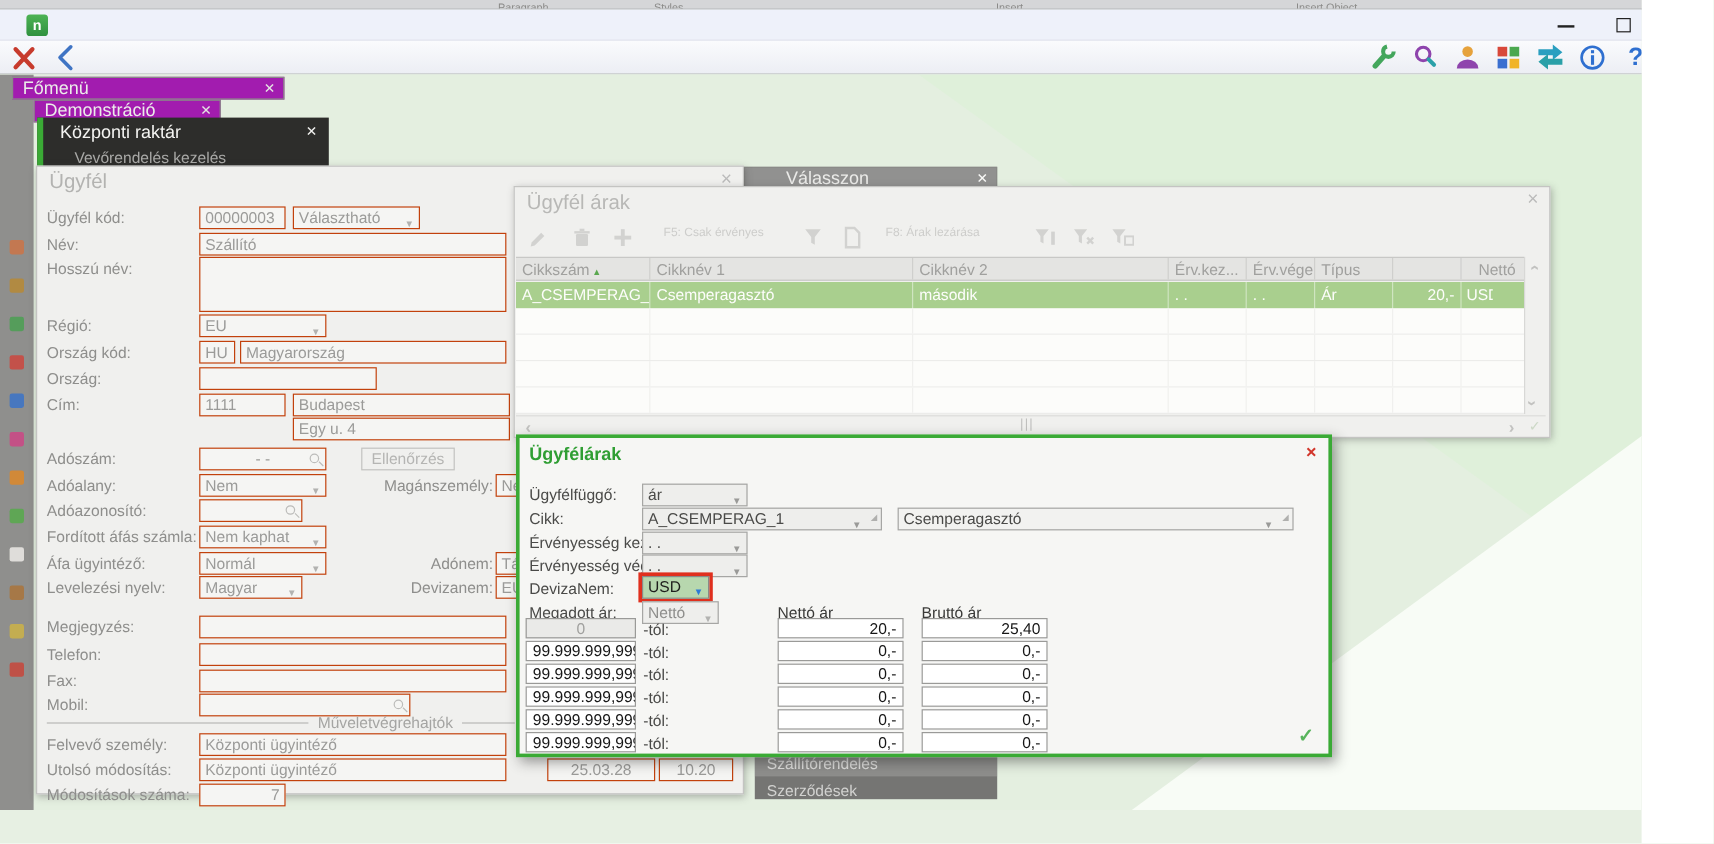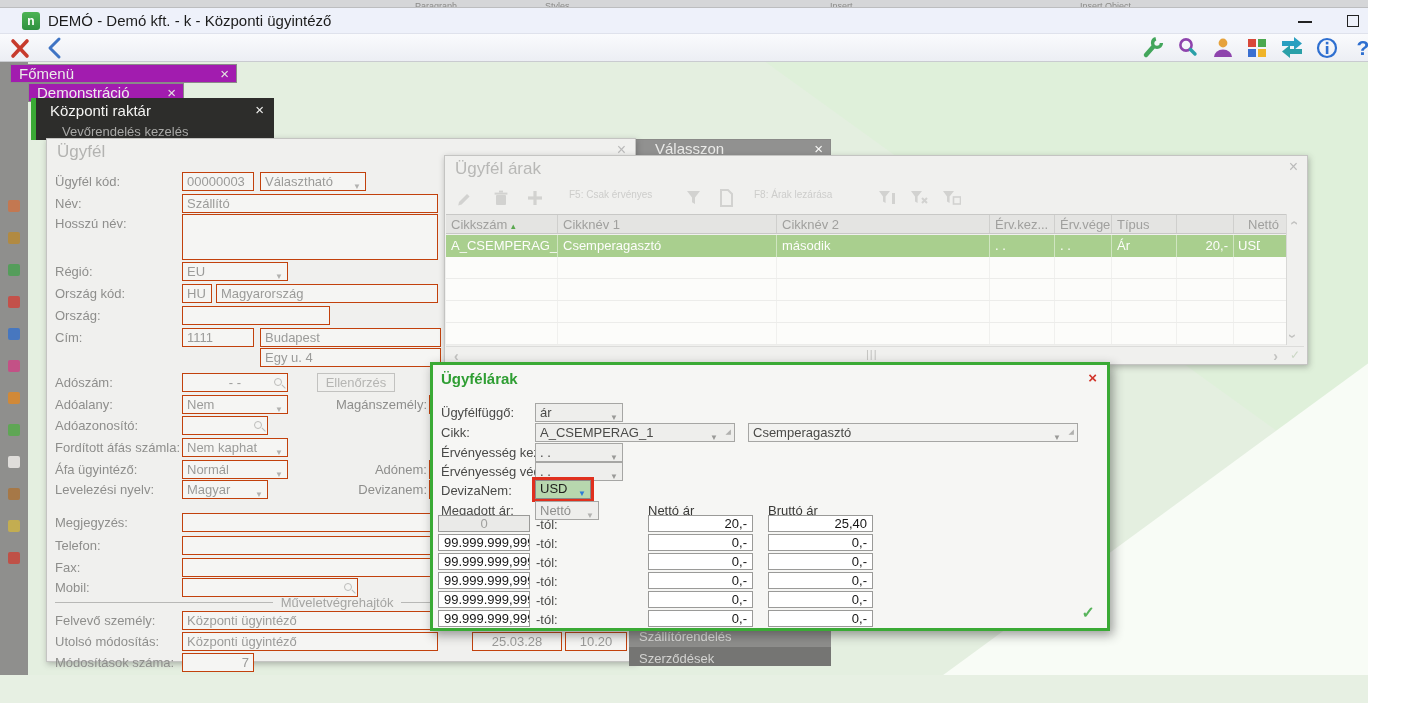--- a/index.html
+++ b/index.html
@@ -38,21 +38,21 @@
 
   
   .wtab { position:absolute; height:19px; background:#a21caf; border:1px solid #8a8a88; color:#ebebe9; font-size:15px; line-height:17px; padding:0 8px; }
   .wtab .x { position:absolute; right:7px; top:0; color:#e4e4e2; font-size:15px; }
   .tab-dark { position:absolute; left:31px; top:36px; width:243px; height:42px; background:#2d2d2b; border-left:5px solid #3aaa35; overflow:hidden; }
   .tab-dark .t { position:absolute; left:14px; top:4px; color:#f4f4f2; font-size:15px; }
   .tab-dark .x { position:absolute; right:10px; top:3px; color:#f0f0ee; font-size:15px; }
   .tab-dark .sub { position:absolute; left:26px; top:26px; color:#a9a9a7; font-size:13px; }
 
   
-  .panel { position:absolute; background:#f0f0ee; border:1px solid #c4c4c2; box-shadow:1px 2px 6px rgba(60,60,60,.35);margin-left:16px; }
+  .panel { position:absolute; background:#f0f0ee; border:1px solid #c4c4c2; box-shadow:1px 2px 6px rgba(60,60,60,.35); }
   .panel-title { position:absolute; left:10px; top:3px; font-size:17px; color:#b3b3b1; }
   .panel-x { position:absolute; right:9px; top:2px; color:#bababa; font-size:16px; }
 
   
   .lbl { position:absolute; color:#8e8e8c; font-size:13px; line-height:19px; white-space:nowrap; }
   .lbl2 { position:absolute; color:#8e8e8c; font-size:13px; line-height:19px; text-align:right; white-space:nowrap; }
   .inp { position:absolute; height:19px; line-height:17px; background:#f5f5f3; border:1px solid #c2410c; color:#9b9b99; font-size:13px; padding:0 4px; white-space:nowrap; overflow:hidden; }
   .inp.center { text-align:center; } .inp.right { text-align:right; }
   .dd-arrow { position:absolute; right:4px; top:5px; font-size:8px; color:#b2b2b0; }
   .mag { position:absolute; right:5px; top:4px; width:8px; height:8px; border:1.4px solid #bcbcba; border-radius:50%; }
@@ -110,21 +110,20 @@
 
   <div class="abs top-strip">
     <span style="left:415px">Paragraph</span>
     <span style="left:545px">Styles</span>
     <span style="left:830px">Insert</span>
     <span style="left:1080px">Insert Object</span>
   </div>
 
   <div class="abs titlebar">
     <div class="app-logo">n</div>
-    <div class="app-title">DEMÓ - Demó kft. - k - Központi ügyintéző</div>
     <div class="win-btn" style="right:100px">
         <i class="minimize-glyph"></i>
       </div>
     <div class="win-btn" style="right:52px">
         <i class="maximize-glyph"></i>
       </div>
     <div class="win-btn" style="right:6px">
         <i class="close-glyph-a"></i>
         <i class="close-glyph-b"></i>
       </div>

